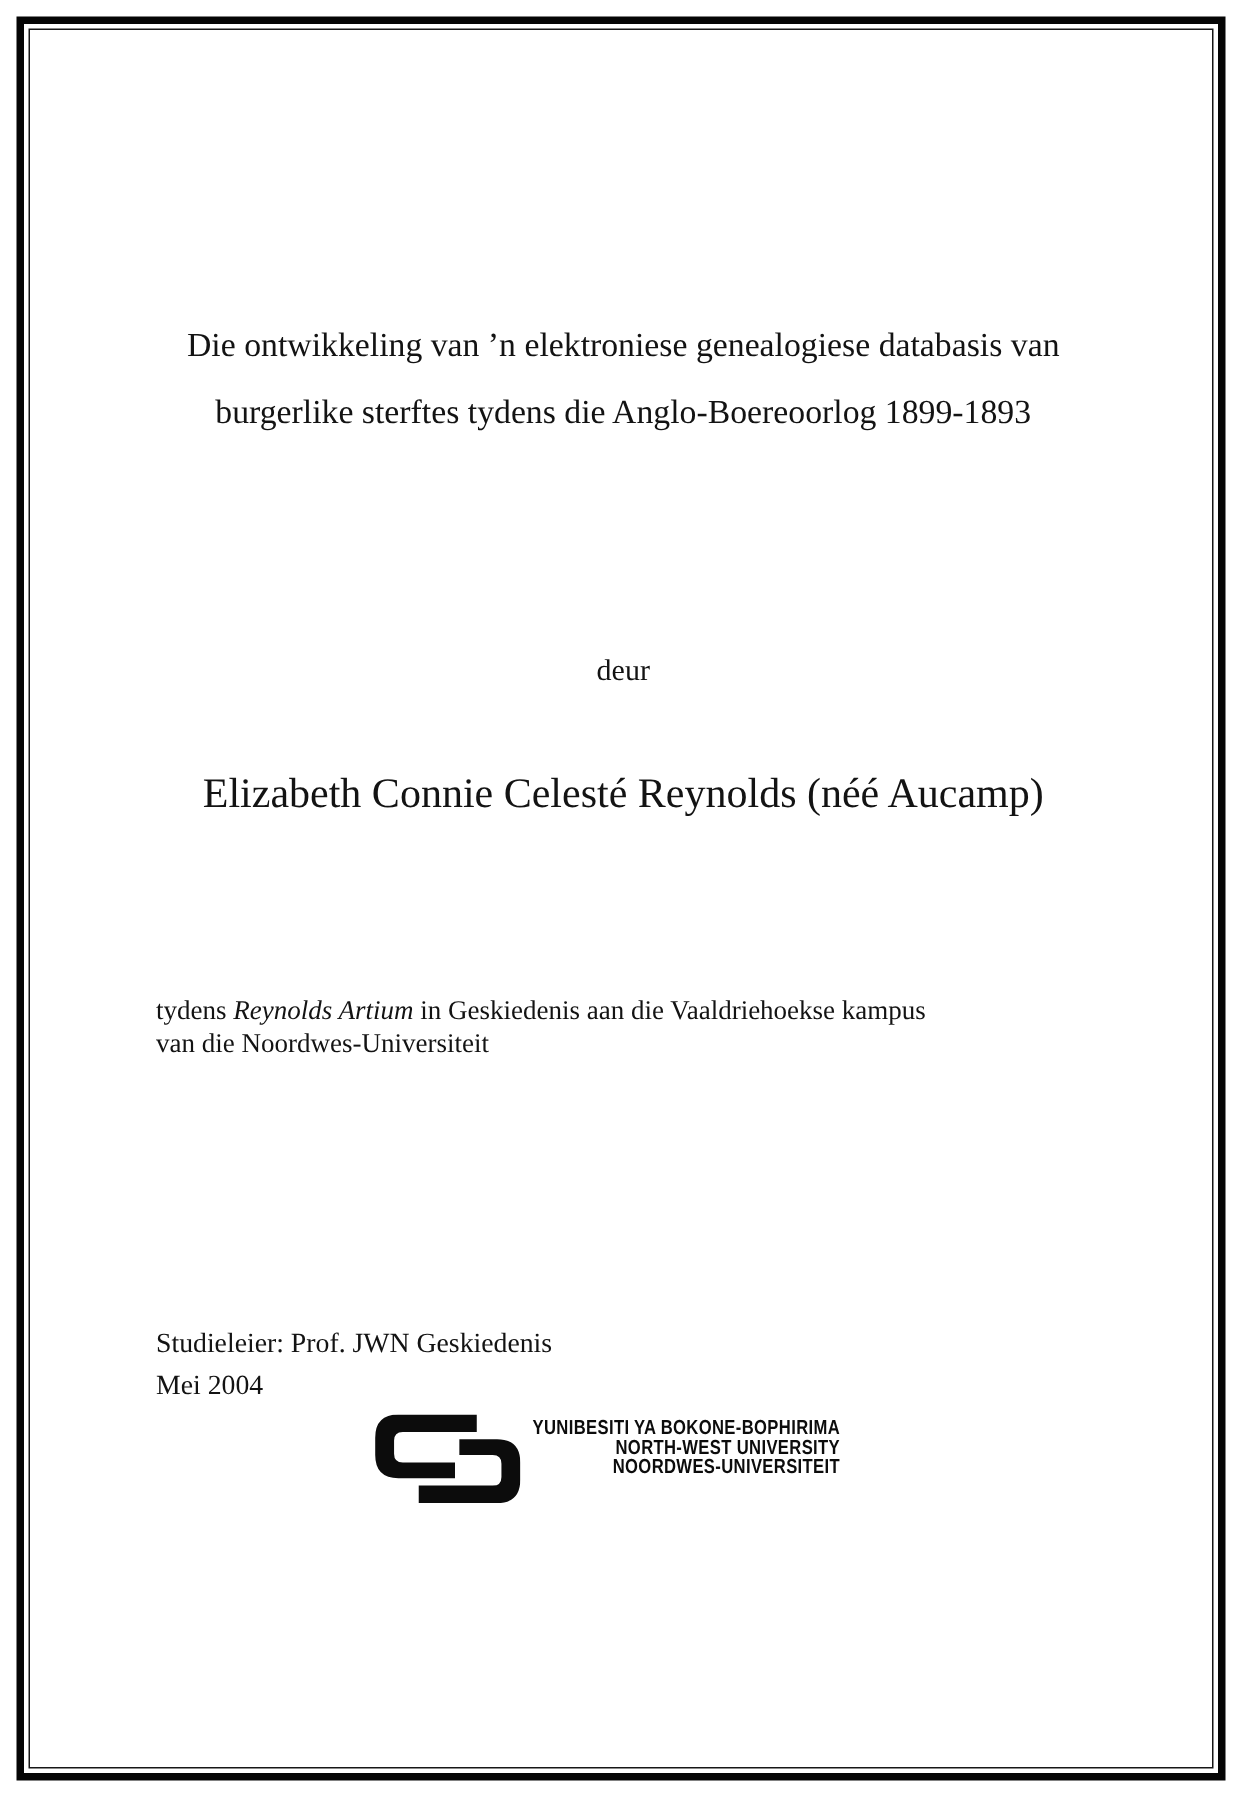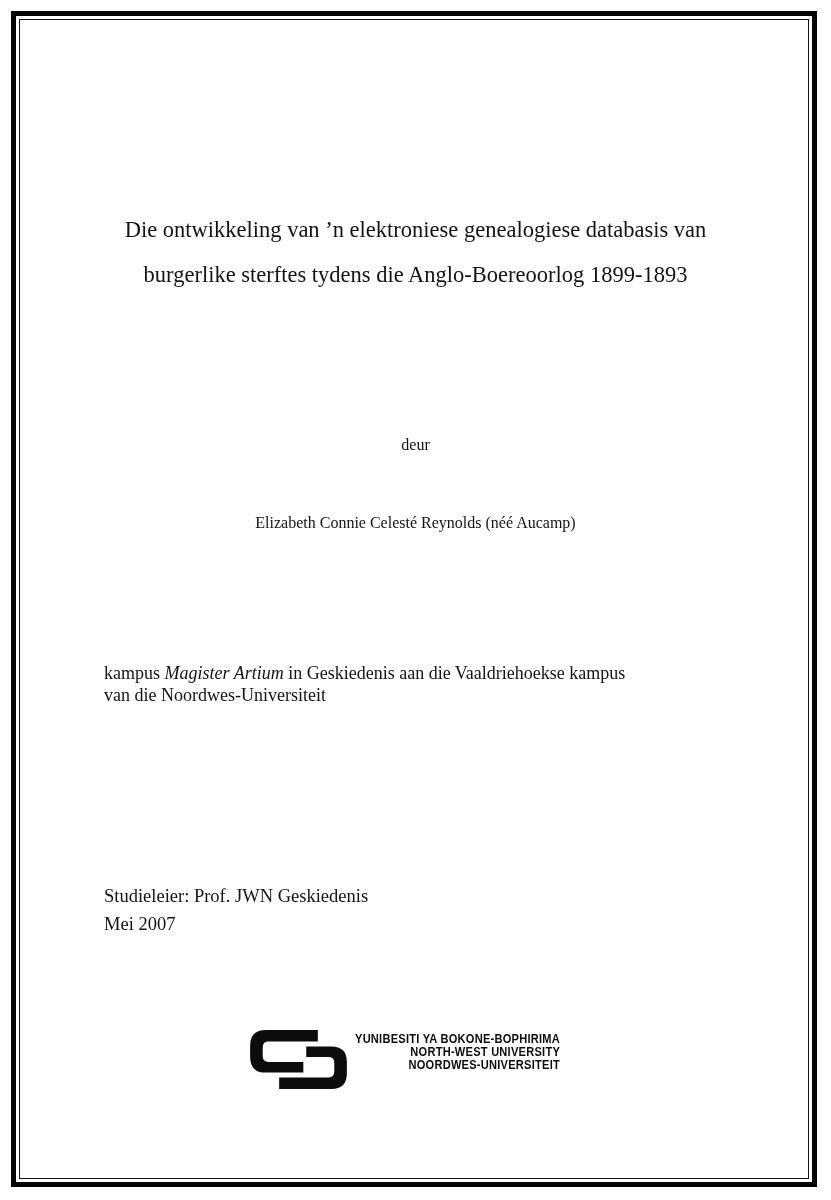--- a/index.html
+++ b/index.html
@@ -34,28 +34,28 @@
     text-align: center;
     font-size: 22.5px;
     line-height: 45px;
     white-space: nowrap;
   }
   .byline {
     position: absolute;
     left: 0; right: 0;
     top: 436px;
     text-align: center;
-    font-size: 16px;
+    font-size: 20px;
   }
   .author {
     position: absolute;
     left: 0; right: 0;
     top: 514px;
     text-align: center;
-    font-size: 16px;
+    font-size: 28px;
   }
   .statement {
     position: absolute;
     left: 104px;
     top: 662px;
     width: 628px;
     font-size: 18px;
     line-height: 22.4px;
   }
   .st-just {
@@ -69,21 +69,21 @@
     position: absolute;
     left: 104px;
     top: 883px;
     font-size: 18.5px;
     line-height: 27.5px;
     white-space: nowrap;
   }
   .logo {
     position: absolute;
     left: 250px;
-    top: 1030px;
+    top: 943px;
     display: flex;
     align-items: flex-start;
   }
   .logo-mark {
     width: 97px;
     height: 59px;
     flex: 0 0 auto;
     fill: #0c0c0c;
   }
   .logo-text {
@@ -112,27 +112,27 @@
   <div class="title">
     <div>Die ontwikkeling van ’n elektroniese genealogiese databasis van</div>
     <div>burgerlike sterftes tydens die Anglo-Boereoorlog 1899-1893</div>
   </div>
 
   <div class="byline">deur</div>
 
   <div class="author">Elizabeth Connie Celesté Reynolds (néé Aucamp)</div>
 
   <div class="statement">
-    <div class="st-line"><span>kampus </span><i>Magister Artium</i><span> in Geskiedenis aan die Vaaldriehoekse kampus</span></div>
+    <div class="st-line"><span>tydens </span><i>Reynolds Artium</i><span> in Geskiedenis aan die Vaaldriehoekse kampus</span></div>
     <div class="st-line">van die Noordwes-Universiteit</div>
   </div>
 
   <div class="supervisor-block">
     <div>Studieleier: Prof. JWN Geskiedenis</div>
-    <div>Mei 2007</div>
+    <div>Mei 2004</div>
   </div>
 
   <div class="logo">
     <svg class="logo-mark" viewBox="0 0 100 61" aria-hidden="true">
       <path d="M 70 0 L 16 0 Q 0 0 0 16 L 0 28 Q 0 44 16 44 L 55 44 L 55 33 L 19 33 Q 13 33 13 27 L 13 18 Q 13 12 19 12 L 70 12 Z"></path>
       <path d="M 30 61 L 84 61 Q 100 61 100 45 L 100 33 Q 100 17 84 17 L 58 17 L 58 28 L 81 28 Q 87 28 87 34 L 87 43 Q 87 49 81 49 L 30 49 Z"></path>
     </svg>
     <div class="logo-text">
       <div>YUNIBESITI YA BOKONE-BOPHIRIMA</div>
       <div>NORTH-WEST UNIVERSITY</div>

